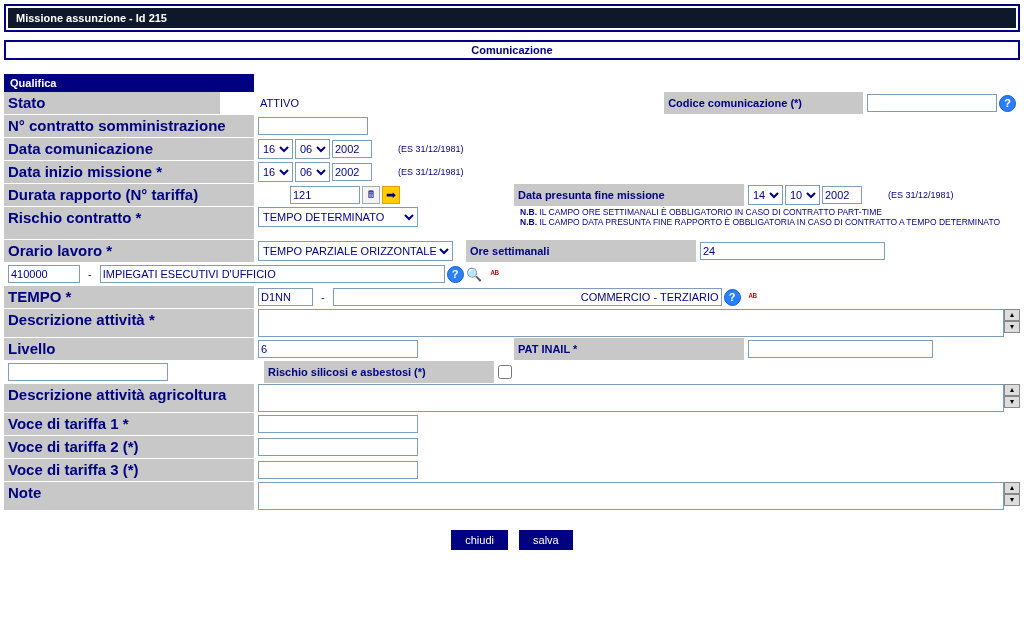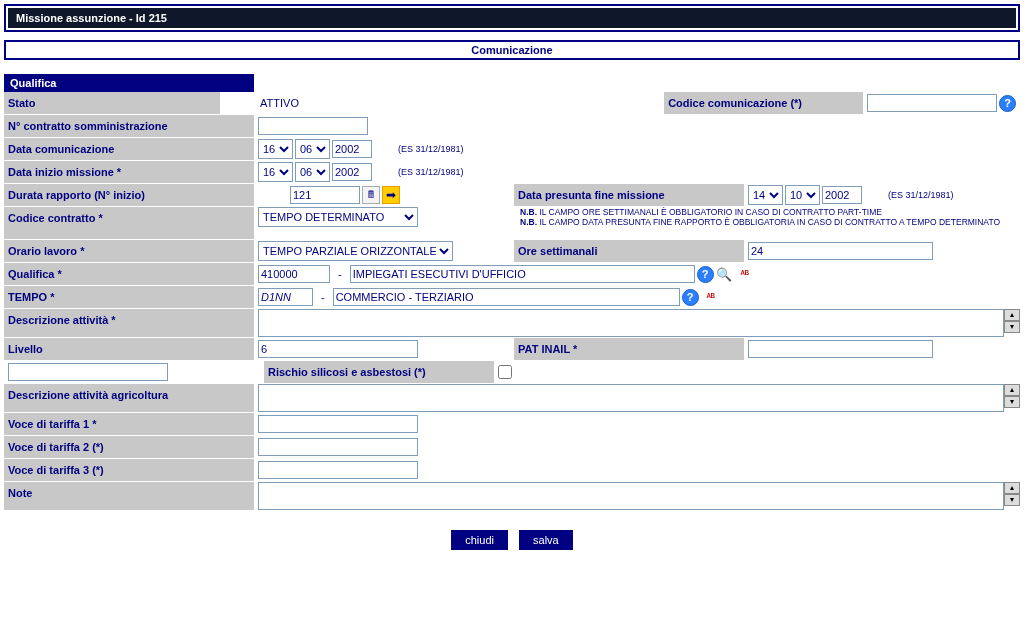--- a/index.html
+++ b/index.html
@@ -6,21 +6,21 @@
   body { font-family: Verdana, Arial, sans-serif; font-size: 11px; color: #000080; background: #fff; padding: 4px; }
   
   .header-box { border: 2px solid #000080; padding: 2px; margin-bottom: 8px; }
   .header-title { background: #0f172a; color: #fff; font-weight: bold; padding: 4px 8px; font-size: 11px; }
   
   .comm-box { border: 2px solid #000080; text-align: center; font-weight: bold; padding: 2px; margin-bottom: 14px; }
   
   .section-header { background: #000080; color: #fff; font-weight: bold; padding: 3px 6px; width: 250px; font-size: 11px; }
   
   .form-row { display: flex; align-items: center; margin-bottom: 1px; min-height: 22px; }
-  .label { background: #c8c8c8; padding: 3px 4px; width: 250px; color: #000080; font-weight: bold; font-size: 11px; min-height: 22px; line-height: 16px; }
+  .label { background: #c8c8c8; padding: 3px 4px; width: 250px; color: #000080; font-weight: bold; font-size: 15px; min-height: 22px; line-height: 16px; }
   .label2 { background: #c8c8c8; padding: 3px 4px; width: 230px; color: #000080; font-weight: bold; font-size: 11px; min-height: 22px; line-height: 16px; }
   .value-area { padding: 0 4px; display: flex; align-items: center; gap: 2px; }
   
   input[type="text"] { border: 1px solid #7f9db9; font-size: 11px; padding: 1px 2px; height: 18px; font-family: Verdana, Arial, sans-serif; color: #000080; background: #fff; }
   select { border: 1px solid #7f9db9; font-size: 11px; height: 20px; font-family: Verdana, Arial, sans-serif; color: #000080; background: #fff; }
   textarea { border: 1px solid #7f9db9; font-size: 11px; font-family: Verdana, Arial, sans-serif; color: #000080; resize: none; }
   input[type="checkbox"] { width: 14px; height: 14px; }
   
   .hint { font-size: 9px; color: #000080; margin-left: 24px; }
   .nb { font-size: 8.5px; color: #000080; margin-left: 4px; }
@@ -90,75 +90,74 @@
   <div class="label">Data inizio missione *</div>
   <div class="value-area">
     <select><option>16</option></select>
     <select><option>06</option></select>
     <input type="text" style="width: 40px;" value="2002">
     <span class="hint">(ES 31/12/1981)</span>
   </div>
 </div>
 
 <div class="form-row">
-  <div class="label">Durata rapporto (N° inizio)</div>
+  <div class="label">Durata rapporto (N° tariffa)</div>
   <div class="col-left value-area" style="width:260px">
     <input type="text" style="width: 70px;" value="121">
     <span class="icon-btn">🖩</span>
     <span class="icon-arrow">➡</span>
   </div>
   <div class="label2">Data presunta fine missione</div>
   <div class="value-area">
     <select><option>14</option></select>
     <select><option>10</option></select>
     <input type="text" style="width: 40px;" value="2002">
     <span class="hint">(ES 31/12/1981)</span>
   </div>
 </div>
 
 <div class="form-row" style="align-items:flex-start">
-  <div class="label" style="min-height:32px">Codice contratto *</div>
+  <div class="label" style="min-height:32px">Rischio contratto *</div>
   <div class="value-area" style="width:260px">
     <select style="width:160px"><option>TEMPO DETERMINATO</option></select>
   </div>
   <div style="flex:1; padding-left:2px">
     <div class="nb"><b>N.B.</b> <span style="display:inline">IL CAMPO ORE SETTIMANALI È OBBLIGATORIO IN CASO DI CONTRATTO PART-TIME</span></div>
     <div class="nb"><b>N.B.</b> <span style="display:inline">IL CAMPO DATA PRESUNTA FINE RAPPORTO È OBBLIGATORIA IN CASO DI CONTRATTO A TEMPO DETERMINATO</span></div>
   </div>
 </div>
 
 <div class="form-row">
   <div class="label">Orario lavoro *</div>
-  <div class="value-area" style="width:260px">
+  <div class="value-area" style="width:212px">
     <select style="width:195px"><option>TEMPO PARZIALE ORIZZONTALE</option></select>
   </div>
   <div class="label2">Ore settimanali</div>
   <div class="value-area">
     <input type="text" style="width: 185px;" value="24">
   </div>
 </div>
 
 <div class="form-row">
-  <div class="label">Qualifica *</div>
   <div class="value-area">
     <input type="text" style="width: 72px;" value="410000">
     <span class="dash">-</span>
     <input type="text" style="width: 345px;" value="IMPIEGATI ESECUTIVI D'UFFICIO">
     <span class="icon-help">?</span>
     <span class="icon-search">🔍</span>
     <span class="icon-abc">ᴬᴮ</span>
   </div>
 </div>
 
 <div class="form-row">
   <div class="label">TEMPO *</div>
   <div class="value-area">
-    <input type="text" style="width: 55px; font-style: italic;" value="D1NN">
+    <input type="text" style="width: 55px;" value="D1NN">
     <span class="dash">-</span>
-    <input type="text" style="width: 347px;" value="COMMERCIO - TERZIARIO">
+    <input type="text" style="width: 389px; text-align: right;" value="COMMERCIO - TERZIARIO">
     <span class="icon-help">?</span>
     <span class="icon-abc">ᴬᴮ</span>
   </div>
 </div>
 
 <div class="form-row" style="align-items:stretch">
   <div class="label" style="min-height:28px">Descrizione attività *</div>
   <div class="ta-wrap" style="padding:0 0 0 4px">
     <textarea rows="2" style=""></textarea>
     <div class="scroll-buttons">

